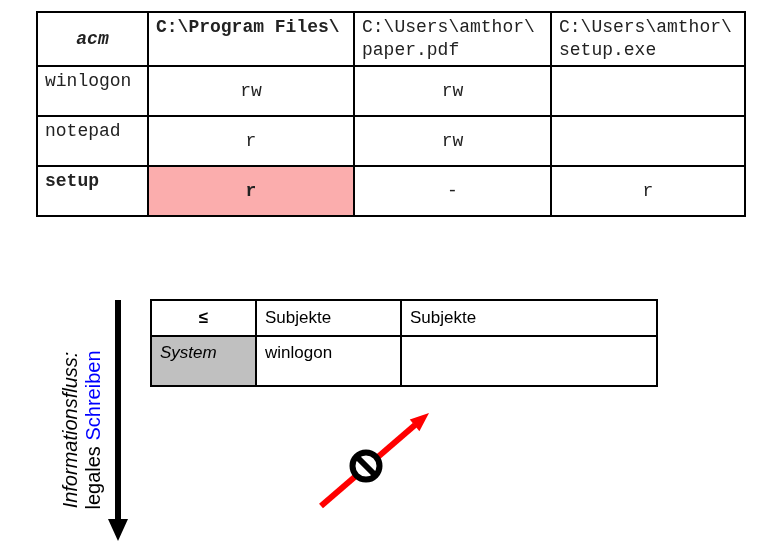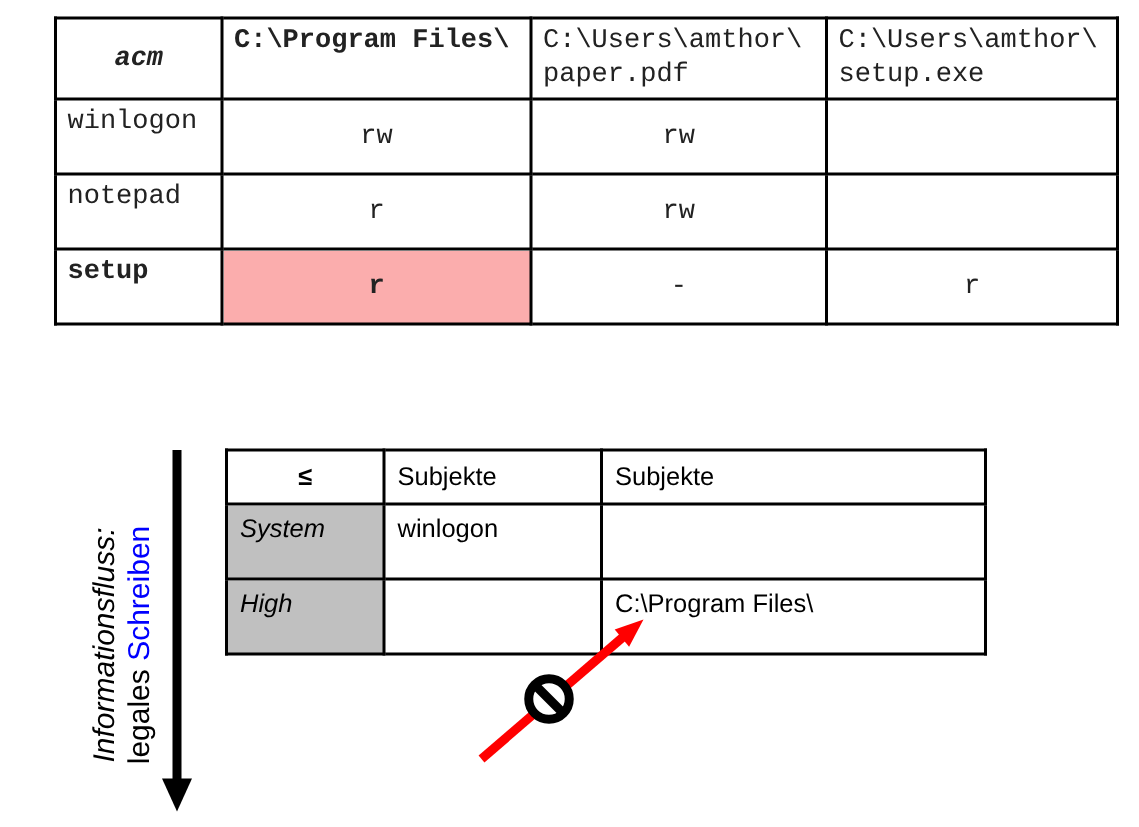--- a/index.html
+++ b/index.html
@@ -100,25 +100,20 @@
       <tr class="hdr">
         <td class="leq">≤</td>
         <td>Subjekte</td>
         <td>Subjekte</td>
       </tr>
       <tr class="body">
         <td class="level">System</td>
         <td>winlogon</td>
         <td></td>
       </tr>
-      <tr class="body">
-        <td class="level">High</td>
-        <td></td>
-        <td class="red">C:\Program Files\</td>
-      </tr>
     </tbody>
   </table>
 
   <svg class="overlay" viewBox="0 0 759 551" xmlns="http://www.w3.org/2000/svg">
     <g>
       <line x1="118" y1="300" x2="118" y2="521" stroke="#000000" stroke-width="6"></line>
       <polygon points="108,519 128,519 118,541" fill="#000000"></polygon>
     </g>
     <g>
       <line x1="321" y1="506" x2="415" y2="425" stroke="#FF0000" stroke-width="6"></line>

